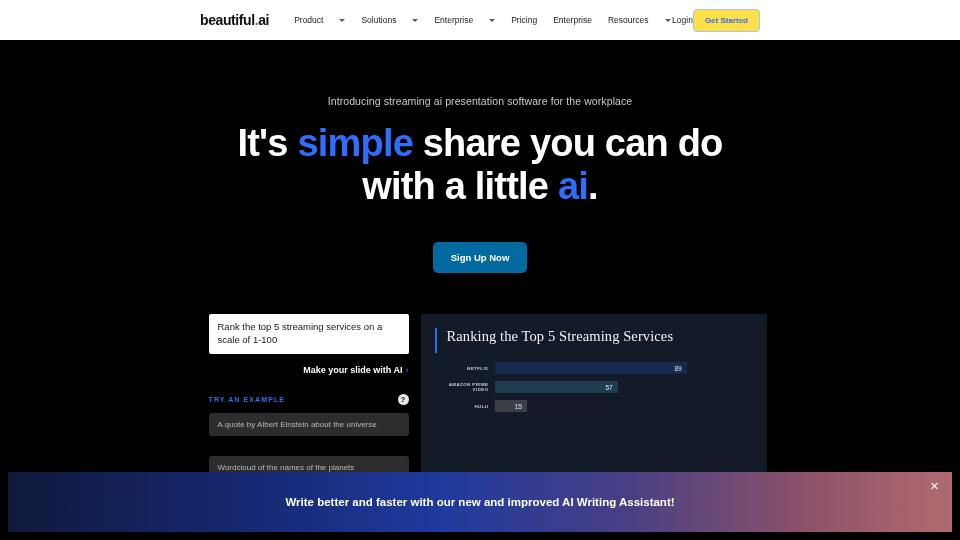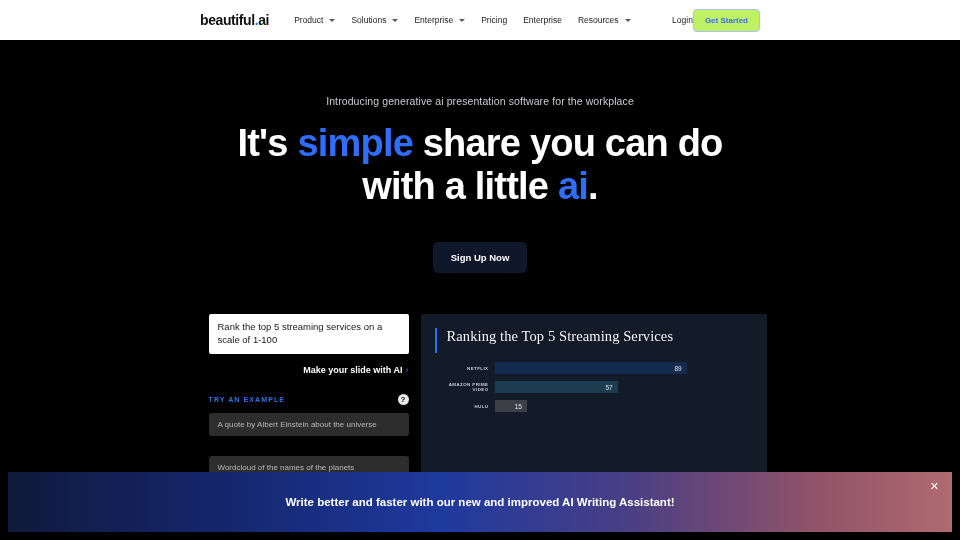--- a/index.html
+++ b/index.html
@@ -18,52 +18,52 @@
     position:relative;
   }
   .logo {
     font-size:14px; font-weight:700; color:#111;
     letter-spacing:-0.4px; white-space:nowrap;
   }
   .logo .dot { color:#2b6fff; }
   .nav-links { display:flex; align-items:center; gap:16px; margin-left:25px; }
   .nav-link {
     font-size:8.5px; color:#1b1b1b; font-weight:400;
-    display:flex; align-items:center; gap:6px; white-space:nowrap;
+    display:flex; align-items:center; gap:16px; white-space:nowrap;
     cursor:pointer;
   }
   .chev {
     width:0; height:0; border-left:3px solid transparent;
     border-right:3px solid transparent; border-top:3.2px solid #55585e;
     display:inline-block; margin-top:1px;
   }
   .nav-right { margin-left:auto; display:flex; align-items:center; }
   .login { font-size:8.5px; color:#1b1b1b; cursor:pointer; white-space:nowrap; }
   .get-started {
     font-size:8px; font-weight:700; color:#3b6ef5;
     border:1px solid #aac0f7; border-radius:4px;
-    padding:6px 11px; background:#bef264; cursor:pointer; white-space:nowrap;text-align:right;
+    padding:6px 11px; background:#fde047; cursor:pointer; white-space:nowrap;text-align:right;
   }
 
   
   .hero { text-align:center; padding-top:55px; }
   .eyebrow {
     font-size:10.5px; color:#c9cbd0; letter-spacing:0.1px;
   }
   .headline {
     margin-top:16px; color:#fff;
     font-size:38px; font-weight:700; line-height:1.06;
     letter-spacing:-0.8px;
   }
   .headline .accent { color:#2f6dfb; }
   .hl2 { display:block; margin-top:3px; }
 
   .signup {
     margin:35px auto 8px; display:block;
-    background:#0f172a; color:#fff; border:none; border-radius:5px;
+    background:#0369a1; color:#fff; border:none; border-radius:5px;
     font-size:9.5px; font-weight:700; font-family:inherit;
     padding:10px 18px; cursor:pointer;
   }
 
   
   .demo {
     position:absolute; left:0; right:0; top:314px;
     display:flex; justify-content:center; align-items:flex-start; gap:12px;padding-left:15px;
   }
   .demo-left { width:200px; }
@@ -173,21 +173,21 @@
     </div>
   </div>
 
   <div class="nav-right">
     <div class="login">Login</div>
     <div class="get-started">Get Started</div>
   </div>
 </div>
 
 <div class="hero">
-  <div class="eyebrow">Introducing generative ai presentation software for the workplace</div>
+  <div class="eyebrow">Introducing streaming ai presentation software for the workplace</div>
   <h1 class="headline">
     <span>It's </span><span class="accent">simple</span><span>  share you can do</span>
     <span class="hl2"><span>with a little </span><span class="accent">ai</span><span>.</span></span>
   </h1>
   <button class="signup">Sign Up Now</button>
 </div>
 
 <div class="demo">
 
   <div class="demo-left">

